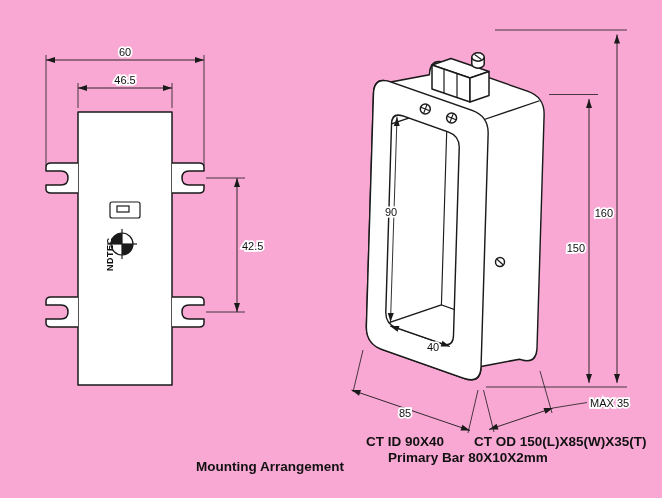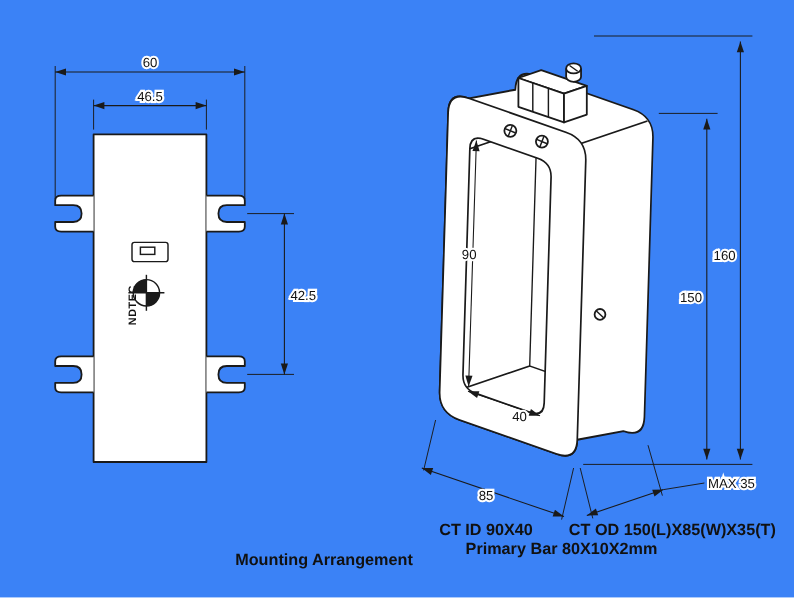--- a/index.html
+++ b/index.html
@@ -1,16 +1,16 @@
 <!DOCTYPE html>
 <html><head>
 <meta charset="utf-8">
 <style>
   html,body{margin:0;padding:0;background:#fff;}
-  .canvas{position:relative;width:662px;height:498px;background:#3b82f6;overflow:hidden;
+  .canvas{position:relative;width:662px;height:498px;background:#f9a8d4;overflow:hidden;
           font-family:"Liberation Sans",sans-serif;}
   svg{display:block;}
   svg text{font-family:"Liberation Sans",sans-serif;fill:#111;}
   .dim{font-size:11px;font-weight:400;paint-order:stroke;stroke:#fff;stroke-width:3.5px;}
   .cap{font-size:13.5px;font-weight:bold;}
   .outline{fill:#fff;stroke:#1a1a1a;stroke-width:1.5;stroke-linejoin:round;}
   .thin{fill:none;stroke:#1a1a1a;stroke-width:1.2;}
   .dimline{stroke:#1a1a1a;stroke-width:0.9;fill:none;}
   .ext{stroke:#1a1a1a;stroke-width:0.8;fill:none;}
 </style>

